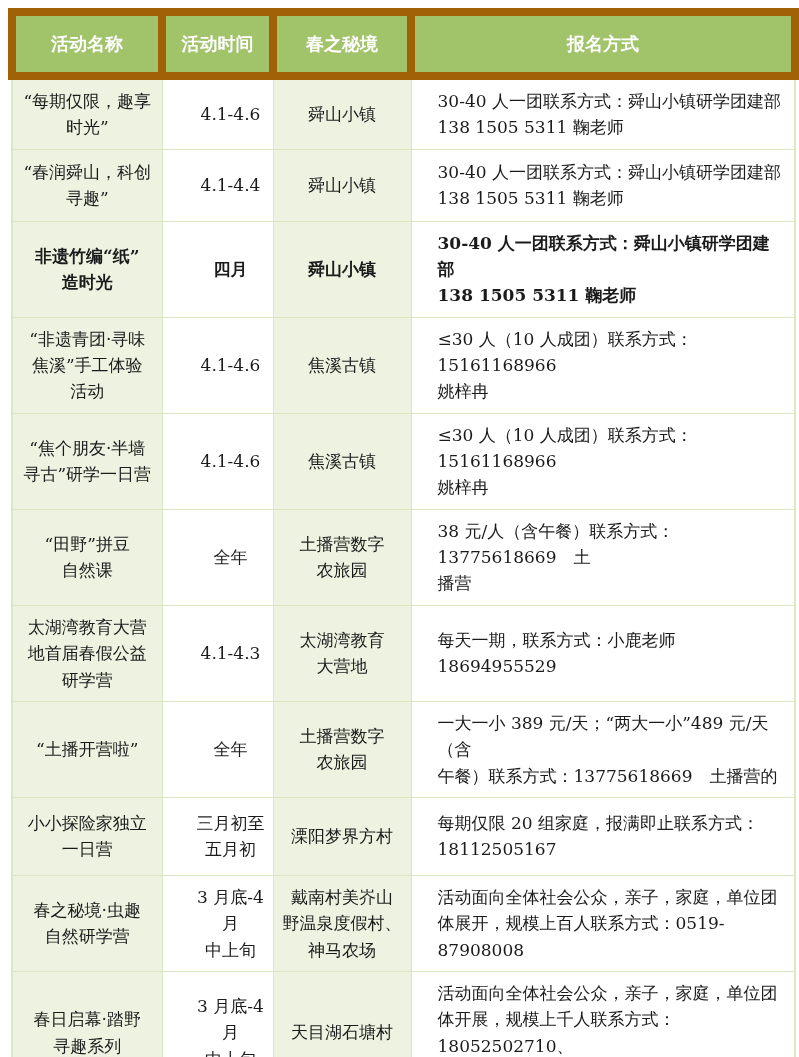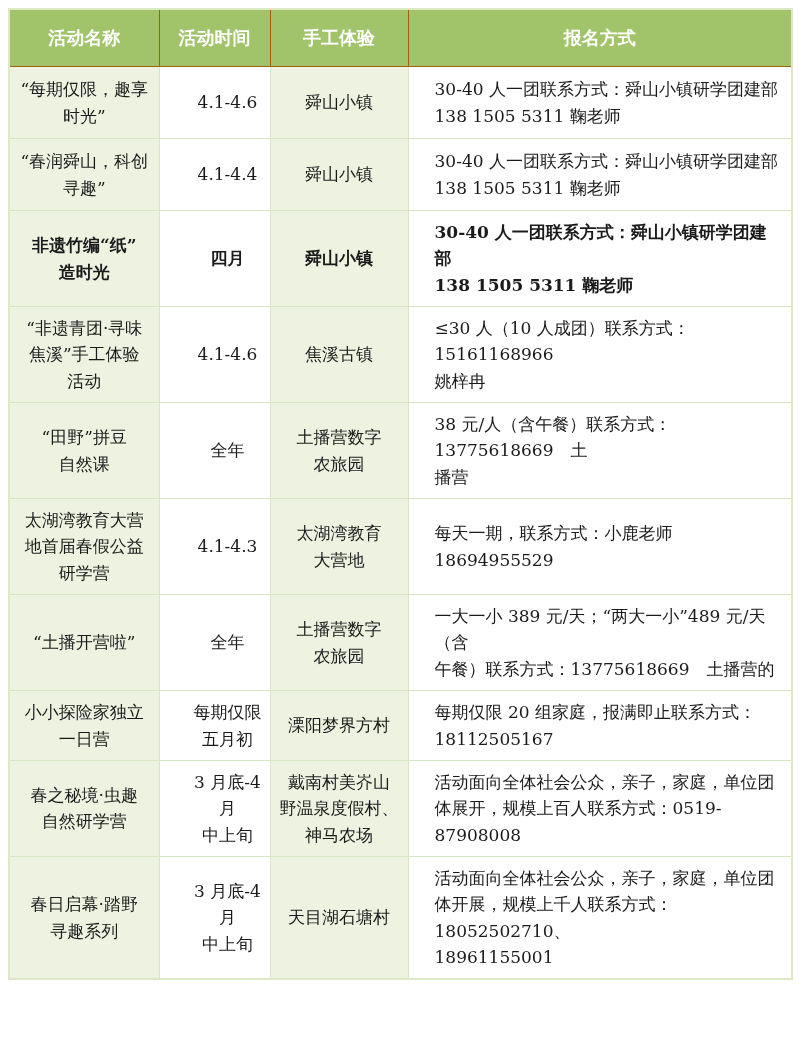--- a/index.html
+++ b/index.html
@@ -26,21 +26,21 @@
   col.c-location { width: 138px; }
   col.c-reg      { width: 384px; }
 
   th {
     background: #a1c36a;
     color: #ffffff;
     font-family: "Liberation Sans", "DejaVu Sans", sans-serif;
     font-weight: bold;
     font-size: 18px;
     height: 52px;
-    border: 1px solid #a16207;
+    border: 8px solid #a16207;
     text-align: center;
     vertical-align: middle;
     padding: 2px 4px;
   }
   td {
     border: 1px solid #d9e6c4;
     font-size: 17px;
     line-height: 1.55;
     color: #1b1b1b;
     vertical-align: middle;
@@ -85,21 +85,21 @@
     <colgroup>
       <col class="c-name">
         <col class="c-time">
         <col class="c-location">
         <col class="c-reg">
     </colgroup>
     <thead>
       <tr>
         <th>活动名称</th>
         <th>活动时间</th>
-        <th>手工体验</th>
+        <th>春之秘境</th>
         <th>报名方式</th>
       </tr>
     </thead>
     <tbody>
       <tr>
         <td class="cell-name">“每期仅限，趣享
 时光”</td>
         <td class="cell-time">4.1-4.6</td>
         <td class="cell-location">舜山小镇</td>
         <td class="cell-reg">30-40 人一团联系方式：舜山小镇研学团建部
@@ -124,20 +124,28 @@
       <tr>
         <td class="cell-name">“非遗青团·寻味
 焦溪”手工体验
 活动</td>
         <td class="cell-time">4.1-4.6</td>
         <td class="cell-location">焦溪古镇</td>
         <td class="cell-reg">≤30 人（10 人成团）联系方式：15161168966
 姚梓冉</td>
       </tr>
       <tr>
+        <td class="cell-name">“焦个朋友·半墙
+寻古”研学一日营</td>
+        <td class="cell-time">4.1-4.6</td>
+        <td class="cell-location">焦溪古镇</td>
+        <td class="cell-reg">≤30 人（10 人成团）联系方式：15161168966
+姚梓冉</td>
+      </tr>
+      <tr>
         <td class="cell-name">“田野”拼豆
 自然课</td>
         <td class="cell-time">全年</td>
         <td class="cell-location">土播营数字
 农旅园</td>
         <td class="cell-reg">38 元/人（含午餐）联系方式：13775618669　土
 播营</td>
       </tr>
       <tr>
         <td class="cell-name">太湖湾教育大营
@@ -152,21 +160,21 @@
         <td class="cell-name">“土播开营啦”</td>
         <td class="cell-time">全年</td>
         <td class="cell-location">土播营数字
 农旅园</td>
         <td class="cell-reg">一大一小 389 元/天；“两大一小”489 元/天（含
 午餐）联系方式：13775618669　土播营的</td>
       </tr>
       <tr>
         <td class="cell-name">小小探险家独立
 一日营</td>
-        <td class="cell-time">每期仅限
+        <td class="cell-time">三月初至
 五月初</td>
         <td class="cell-location">溧阳梦界方村</td>
         <td class="cell-reg">每期仅限 20 组家庭，报满即止联系方式：
 18112505167</td>
       </tr>
       <tr>
         <td class="cell-name">春之秘境·虫趣
 自然研学营</td>
         <td class="cell-time">3 月底-4 月
 中上旬</td>

